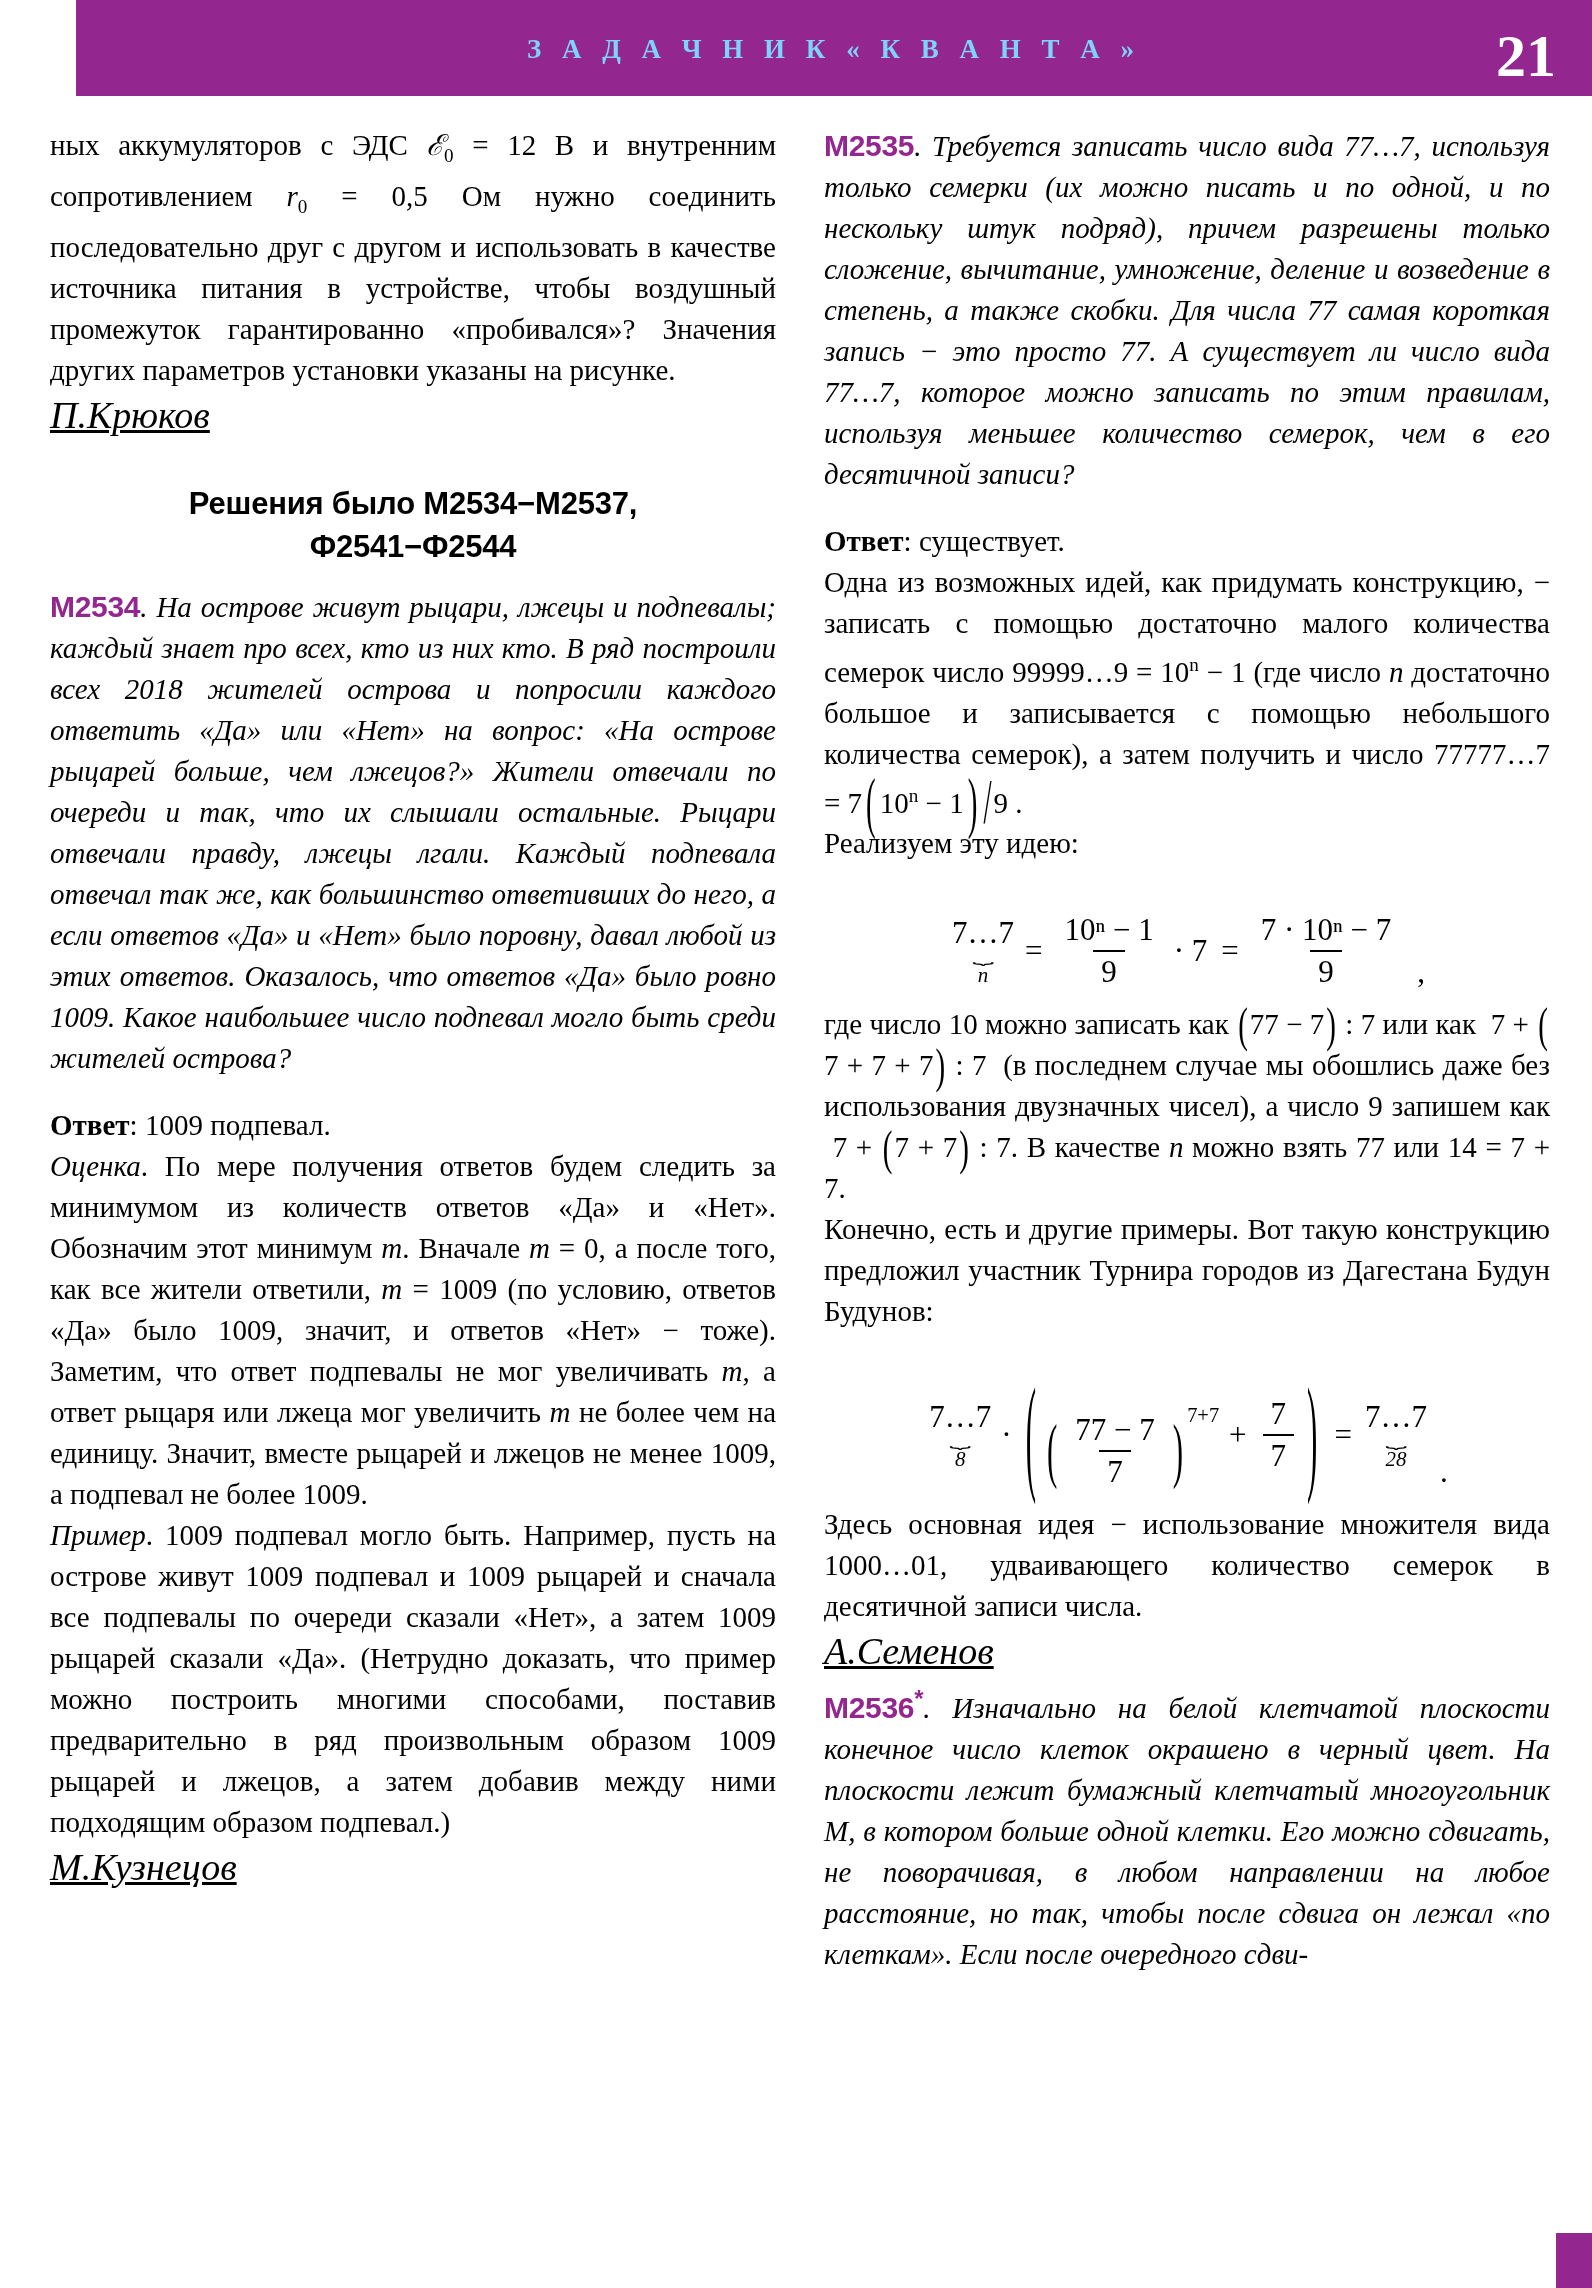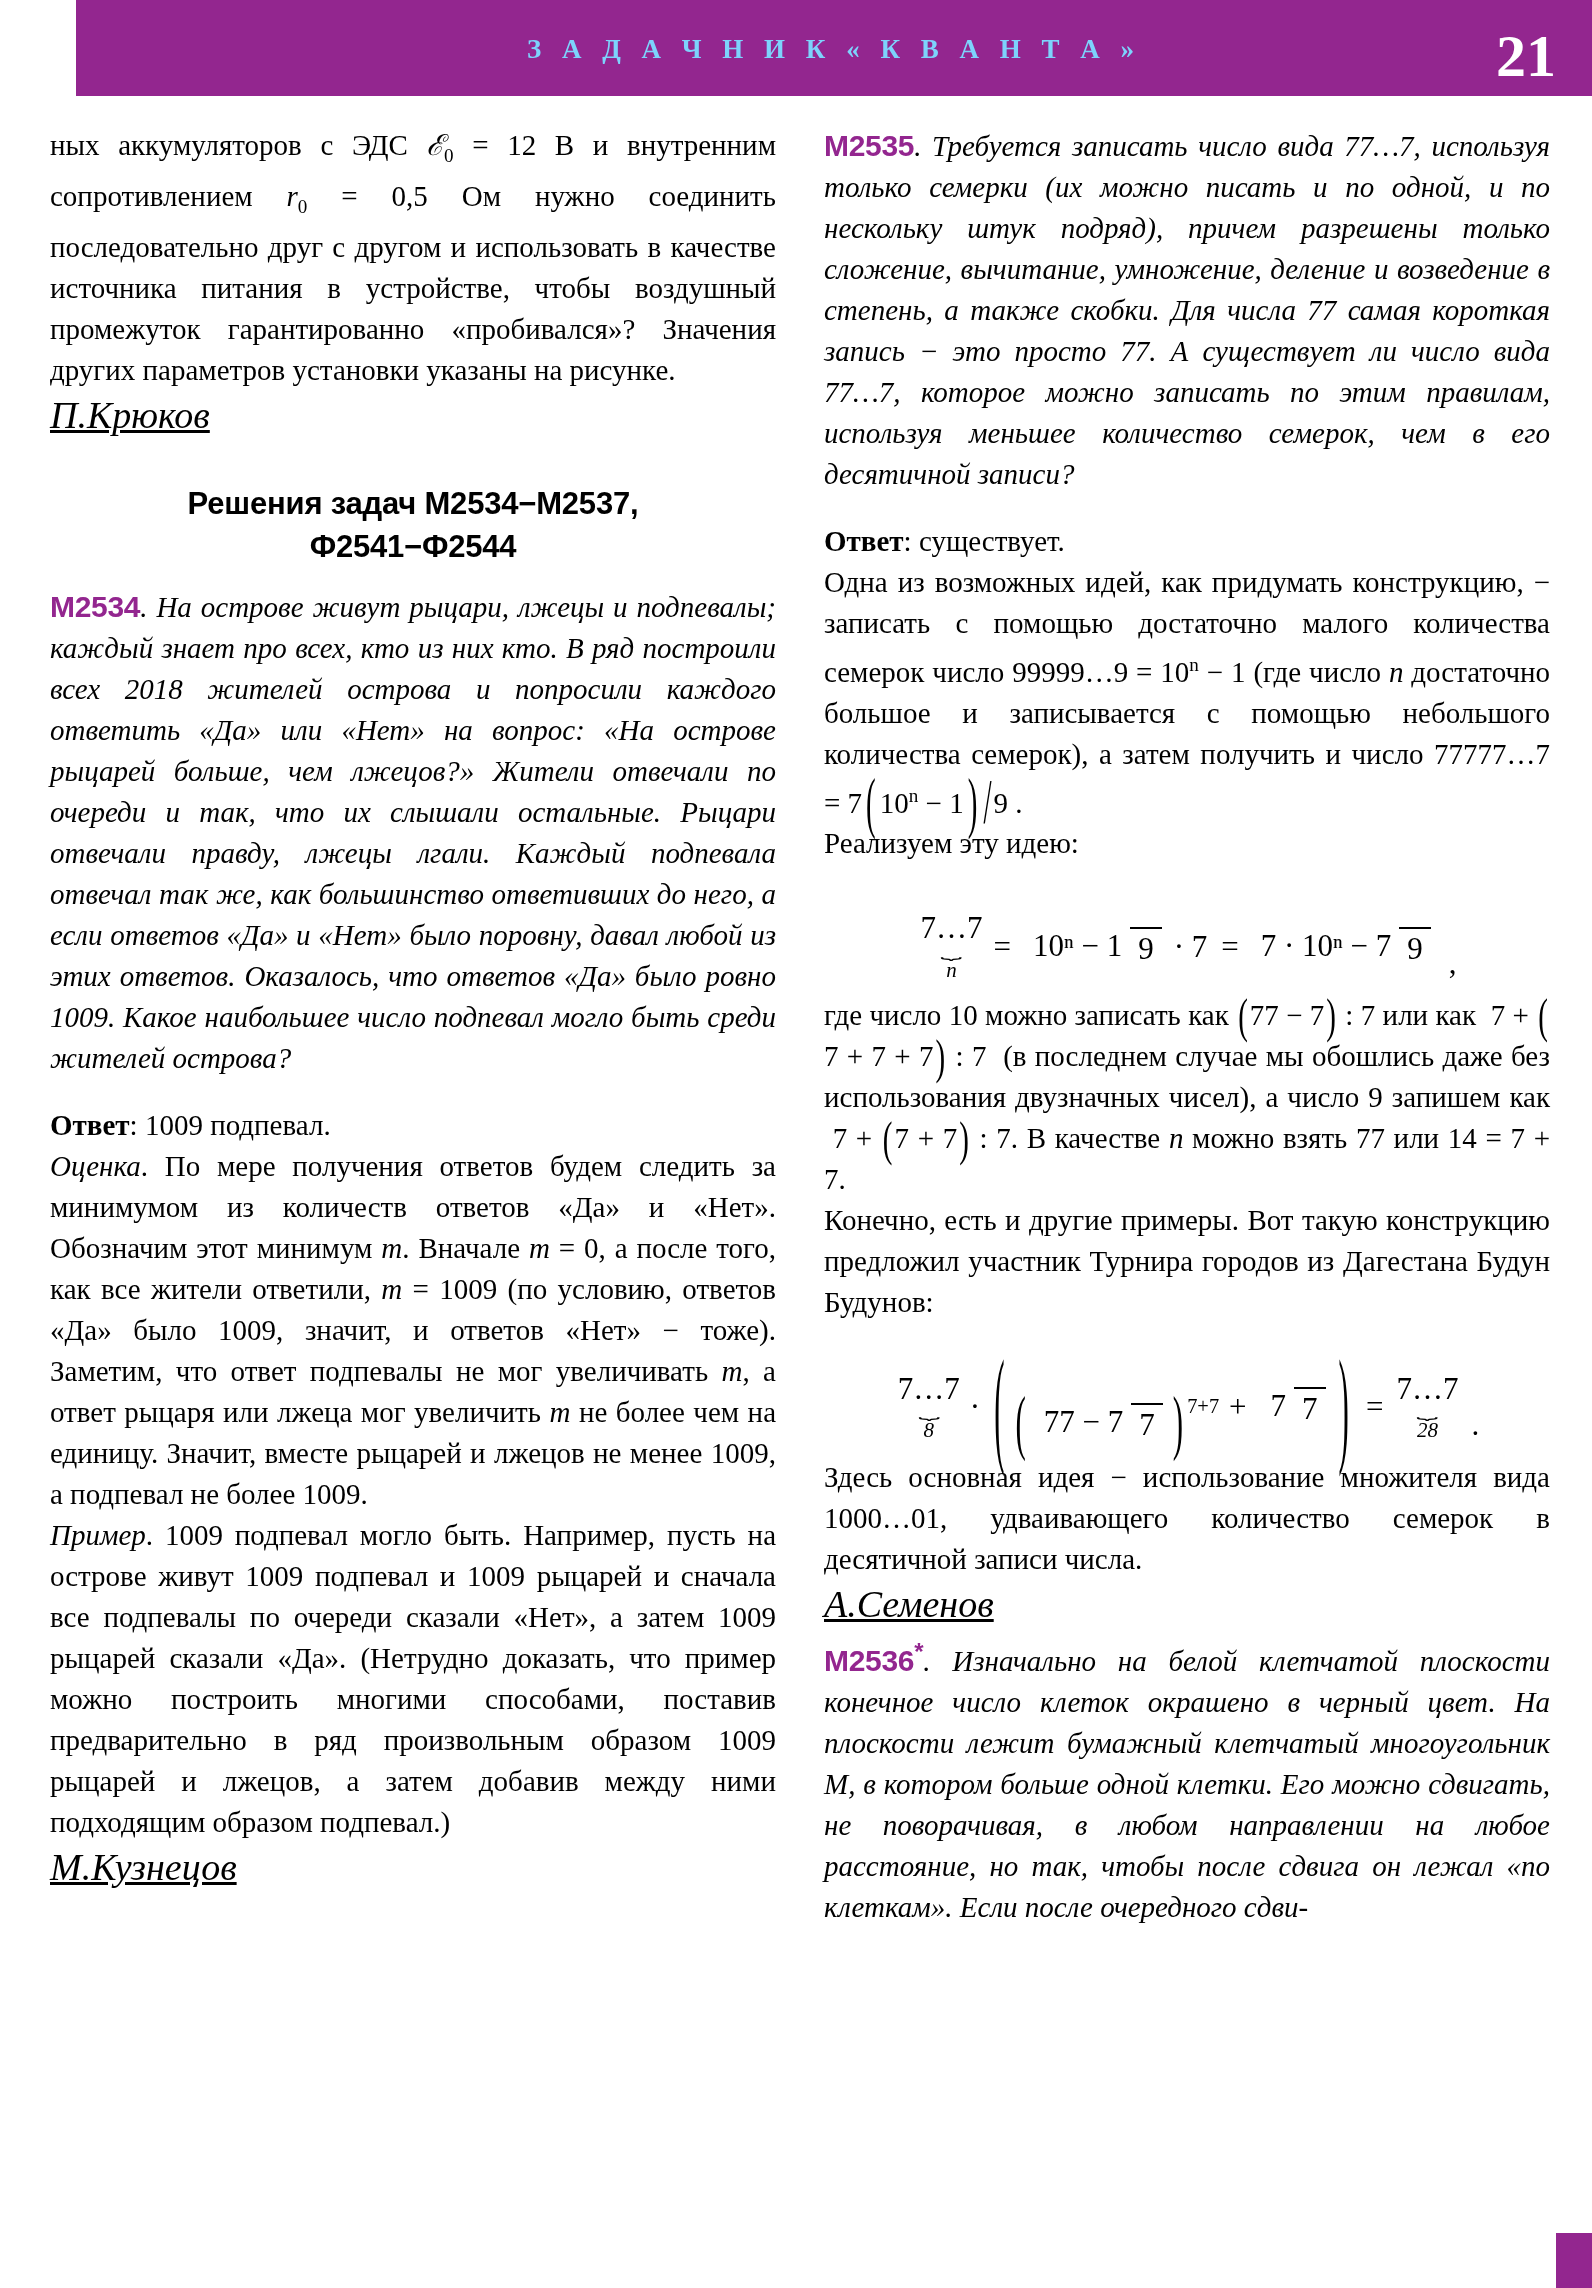--- a/index.html
+++ b/index.html
@@ -115,21 +115,21 @@
   .formula-block {
     margin: 16px 0 14px 0;
     display: flex;
     justify-content: center;
     align-items: center;
     font-size: 31px;
   }
   .fx { display: inline-flex; align-items: center; margin-top: 32px; }
   .frac {
     display: inline-flex;
-    flex-direction: row;
+    flex-direction: column;
     align-items: center;
     vertical-align: middle;
     margin: 0 6px;
   }
   .frac .num { padding: 0 8px 2px 8px; }
   .frac .den { padding: 2px 8px 0 8px; border-top: 2px solid #000; }
 
   .underbrace {
     display: inline-flex;
     flex-direction: column;
@@ -189,21 +189,21 @@
   <div id="page-number">21</div>
 </div>
 
 <div class="column" id="col-left">
 
   <p class="body">ных аккумуляторов с ЭДС <span class="script-e">ℰ</span><span class="sub">0</span> = 12 В и внутренним сопротивлением <span class="mvar">r</span><span class="sub">0</span> = 0,5 Ом нужно соединить последовательно друг с другом и использовать в качестве источника питания в устройстве, чтобы воздушный промежуток гарантированно «пробивался»? Значения других параметров установки указаны на рисунке.</p>
 
   <p class="byline">П.Крюков</p>
 
   <div class="section-head">
-    <span>Решения задач М2534−М2537,</span><br>
+    <span>Решения было М2534−М2537,</span><br>
     <span>Ф2541−Ф2544</span>
   </div>
 
   <p class="body ital"><span class="prob-id">M2534</span><span>.</span> <span>На острове живут рыцари, лжецы и подпевалы; каждый знает про всех, кто из них кто. В ряд построили всех 2018 жителей острова и попросили каждого ответить «Да» или «Нет» на вопрос: «На острове рыцарей больше, чем лжецов?» Жители отвечали по очереди и так, что их слышали остальные. Рыцари отвечали правду, лжецы лгали. Каждый подпевала отвечал так же, как большинство ответивших до него, а если ответов «Да» и «Нет» было поровну, давал любой из этих ответов. Оказалось, что ответов «Да» было ровно 1009. Какое наибольшее число подпевал могло быть среди жителей острова?</span></p>
 
   <div class="gap-m"></div>
 
   <p class="body"><span class="lbl-bold">Ответ</span><span>: 1009 подпевал.</span></p>
 
   <p class="body"><span class="lbl-ital">Оценка</span><span>. По мере получения ответов будем следить за минимумом из количеств ответов «Да» и «Нет». Обозначим этот минимум <span class="mvar">m</span>. Вначале <span class="mvar">m</span> = 0, а после того, как все жители ответили, <span class="mvar">m</span> = 1009 (по условию, ответов «Да» было 1009, значит, и ответов «Нет» − тоже). Заметим, что ответ подпевалы не мог увеличивать <span class="mvar">m</span>, а ответ рыцаря или лжеца мог увеличить <span class="mvar">m</span> не более чем на единицу. Значит, вместе рыцарей и лжецов не менее 1009, а подпевал не более 1009.</span></p>

